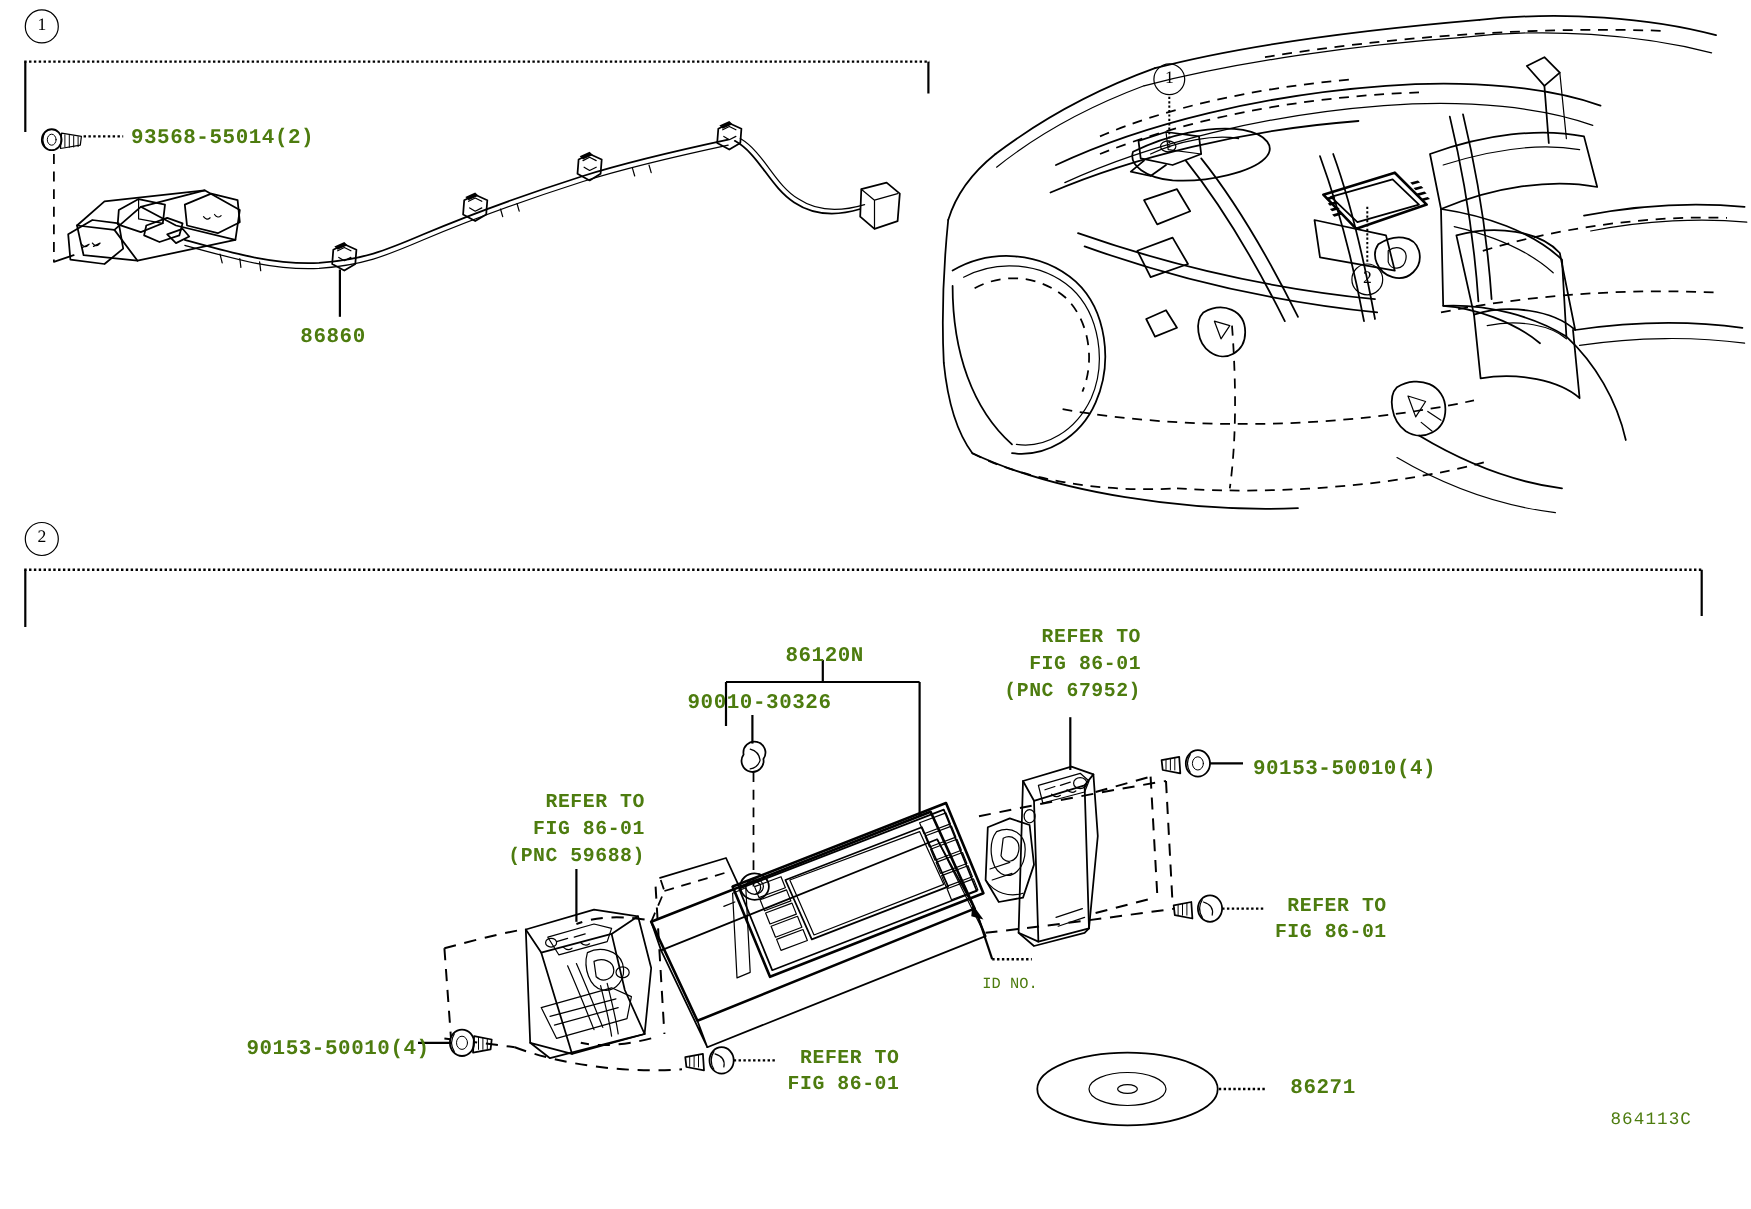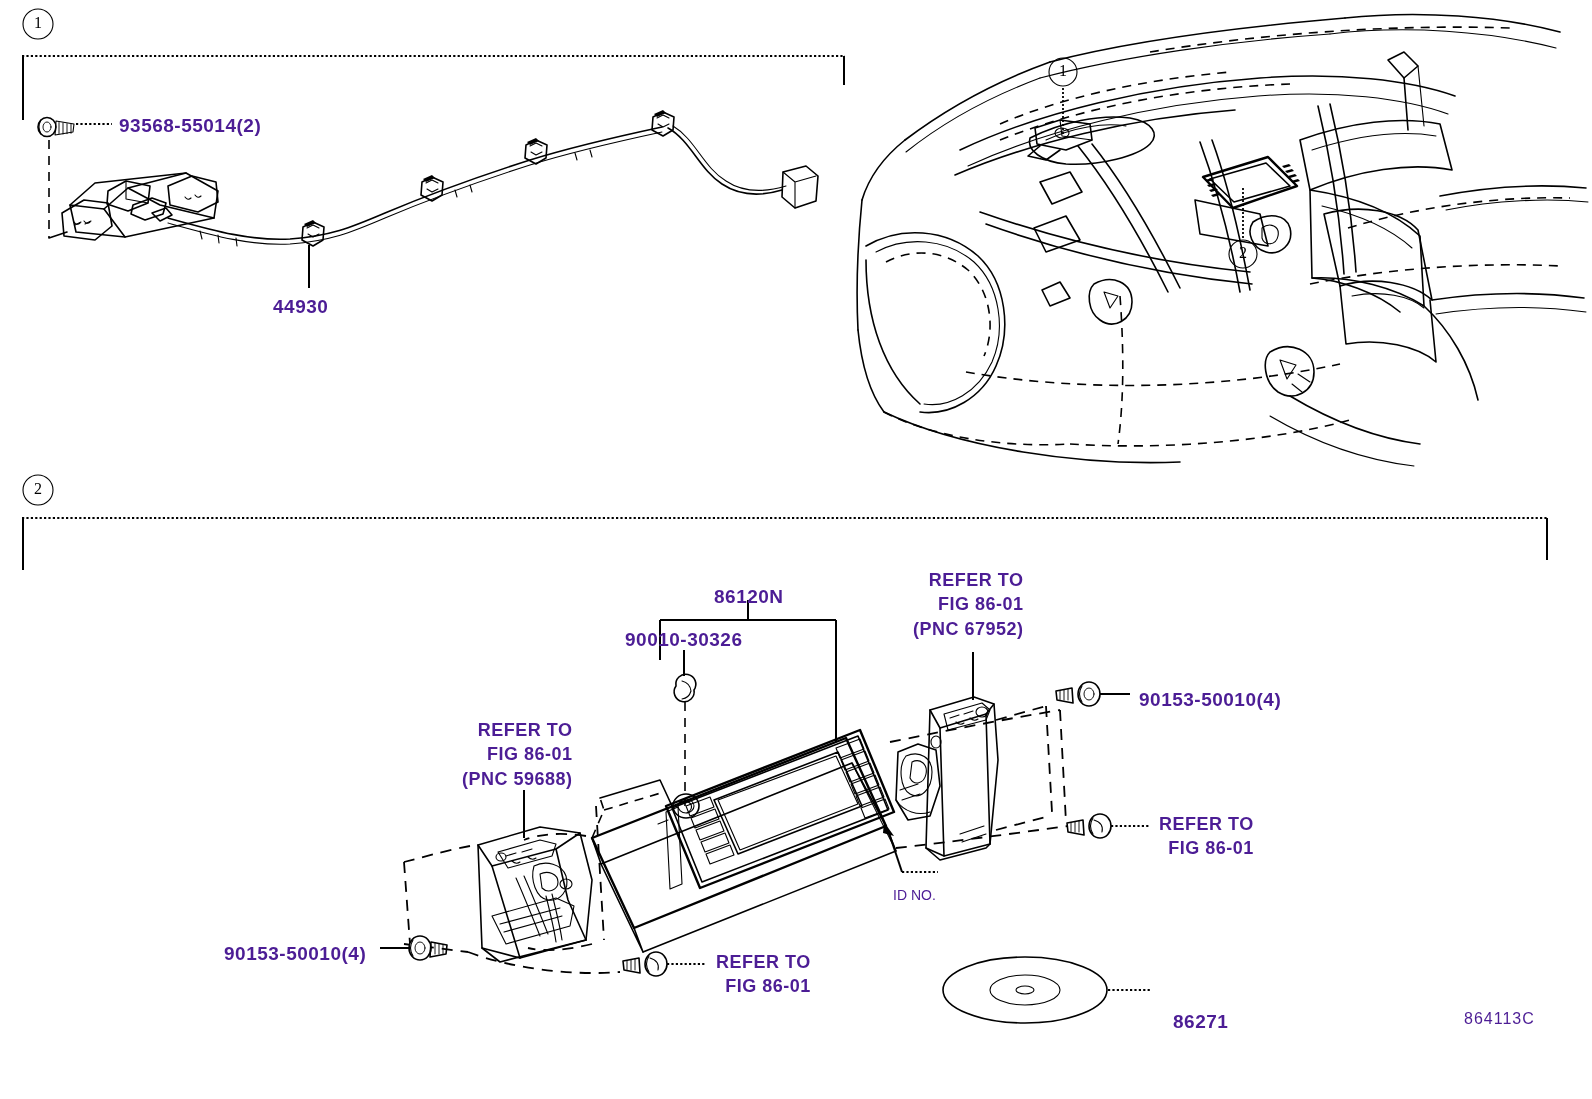--- a/index.html
+++ b/index.html
@@ -20,23 +20,23 @@
   }
   svg.layer {
     position: absolute;
     left: 0;
     top: 0;
     width: 1592px;
     height: 1099px;
   }
   .lbl {
     position: absolute;
-    font-family: Liberation Sans, sans-serif;
+    font-family: Liberation Mono, monospace;
     font-weight: bold;
-    color: #4c1d95;
+    color: #4d7c0f;
     white-space: pre;
     letter-spacing: 0.5px;
     line-height: 1.35;
   }
   .lbl-lg { font-size: 19px; }
   .lbl-md { font-size: 18px; text-align: right; }
   .lbl-fig { font-size: 16px; letter-spacing: 1px; font-weight: bold; }
   .lbl-idno {
     font-size: 14px;
     font-weight: normal;
@@ -458,27 +458,27 @@
 
   </svg>
 
   <div class="callout-num" style="left:28px; top:14px; width:20px;">1</div>
   <div class="callout-num" style="left:28px; top:480px; width:20px;">2</div>
 
   <div class="callout-num" style="left:1053px; top:62px; width:20px;">1</div>
   <div class="callout-num" style="left:1233px; top:244px; width:20px;">2</div>
 
   <div class="lbl lbl-lg" style="left:119px; top:113px;">93568-55014(2)</div>
-  <div class="lbl lbl-lg" style="left:273px; top:294px;">44930</div>
+  <div class="lbl lbl-lg" style="left:273px; top:294px;">86860</div>
 
   <div class="lbl lbl-lg" style="left:714px; top:584px;">86120N</div>
   <div class="lbl lbl-lg" style="left:625px; top:627px;">90010-30326</div>
   <div class="lbl lbl-lg" style="left:1139px; top:687px;">90153-50010(4)</div>
   <div class="lbl lbl-lg" style="left:224px; top:941px;">90153-50010(4)</div>
-  <div class="lbl lbl-lg" style="left:1173px; top:977px;margin-top:32px;">86271</div>
+  <div class="lbl lbl-lg" style="left:1173px; top:977px;">86271</div>
 
   <div style="position:absolute; left:913px; top:568px;">
     <div class="lbl lbl-md" style="position:static;">REFER TO</div>
     <div class="lbl lbl-md" style="position:static;">FIG 86-01</div>
     <div class="lbl lbl-md" style="position:static;">(PNC 67952)</div>
   </div>
 
   <div style="position:absolute; left:462px; top:718px;">
     <div class="lbl lbl-md" style="position:static;">REFER TO</div>
     <div class="lbl lbl-md" style="position:static;">FIG 86-01</div>

